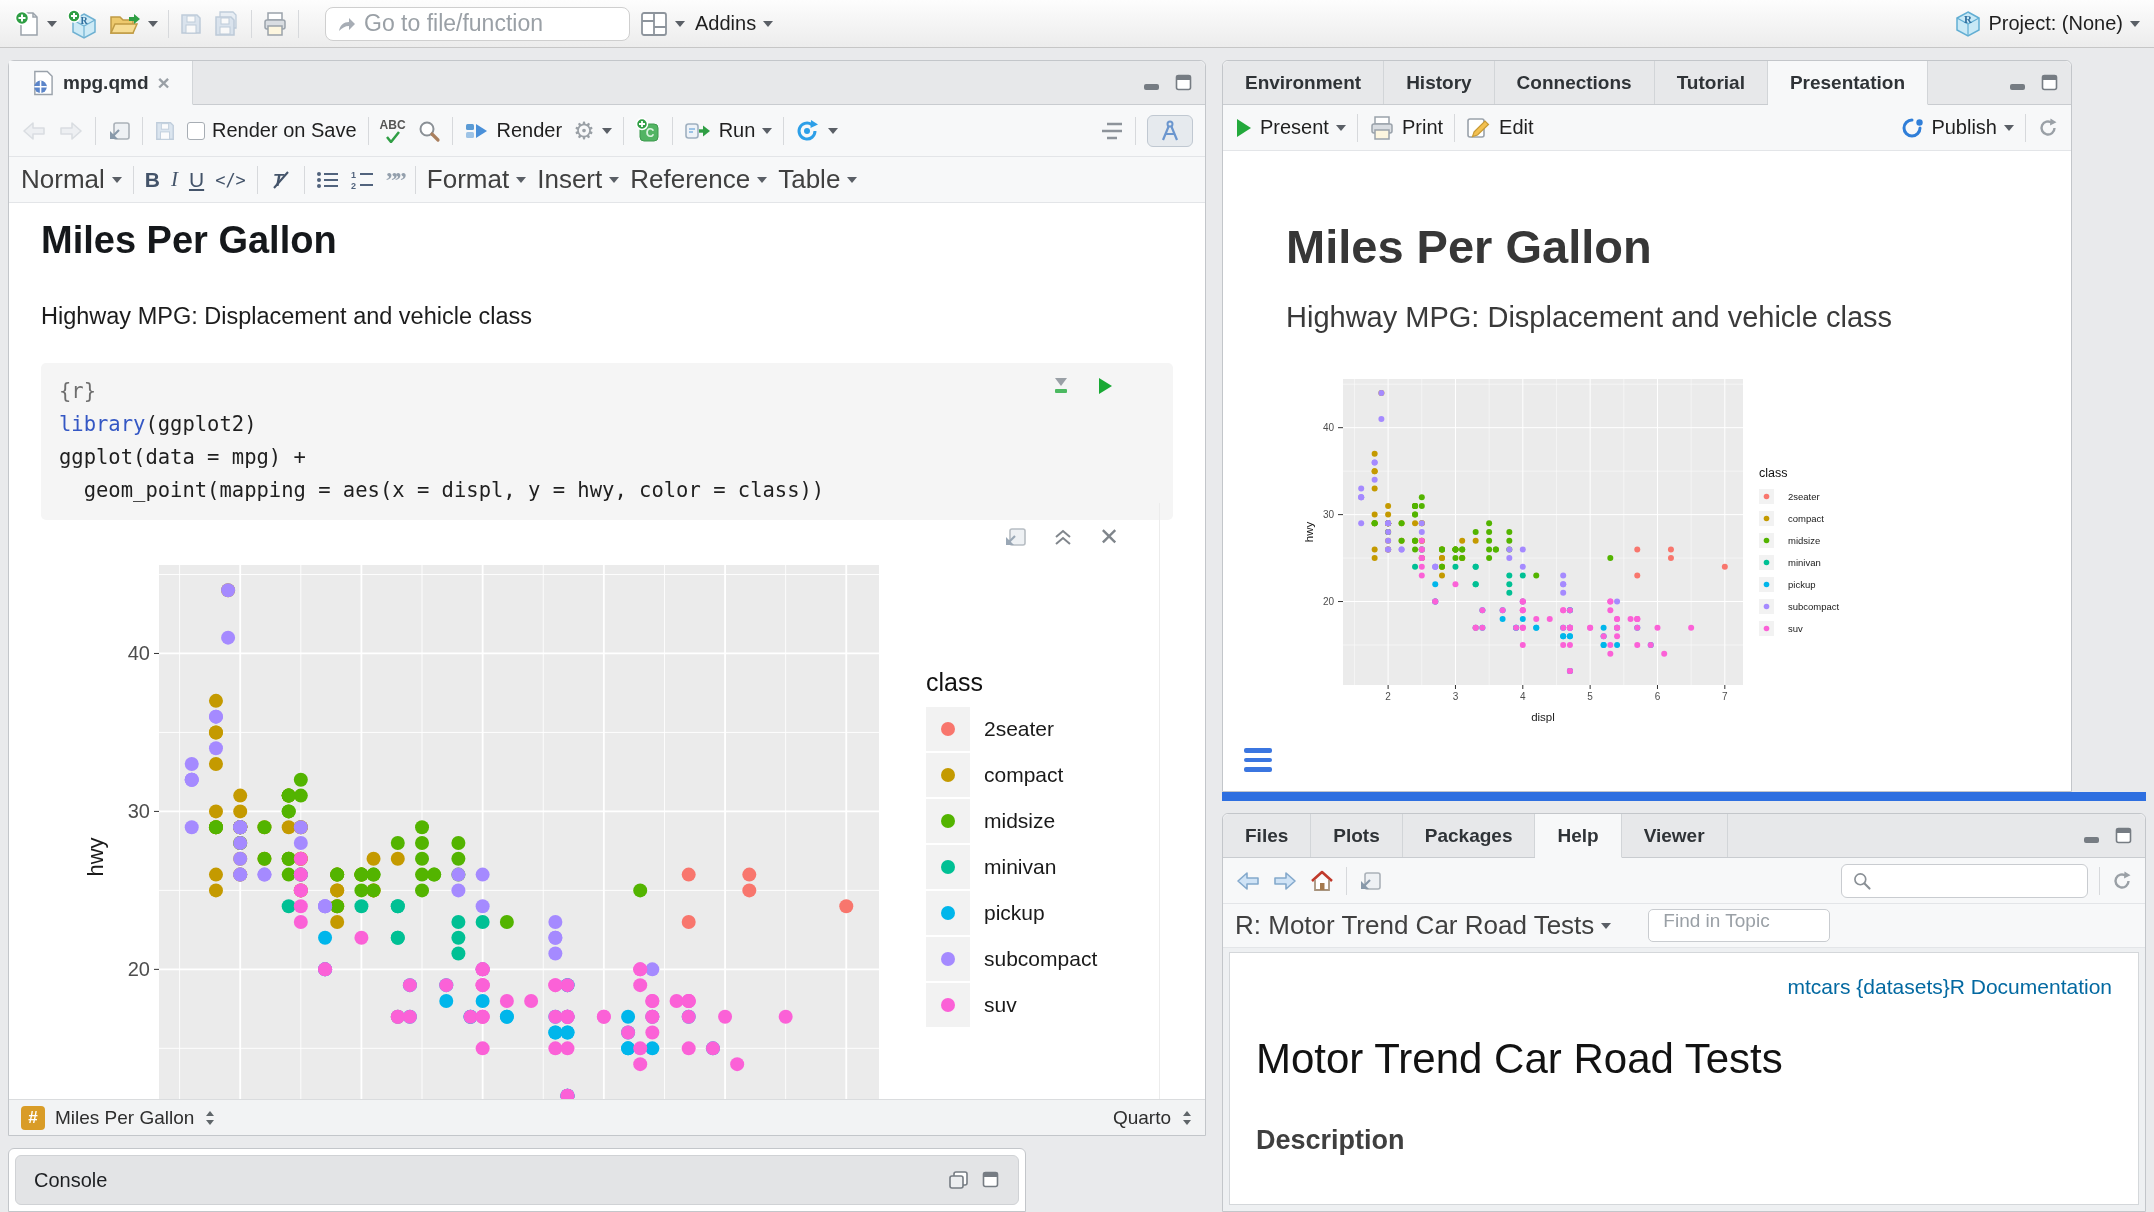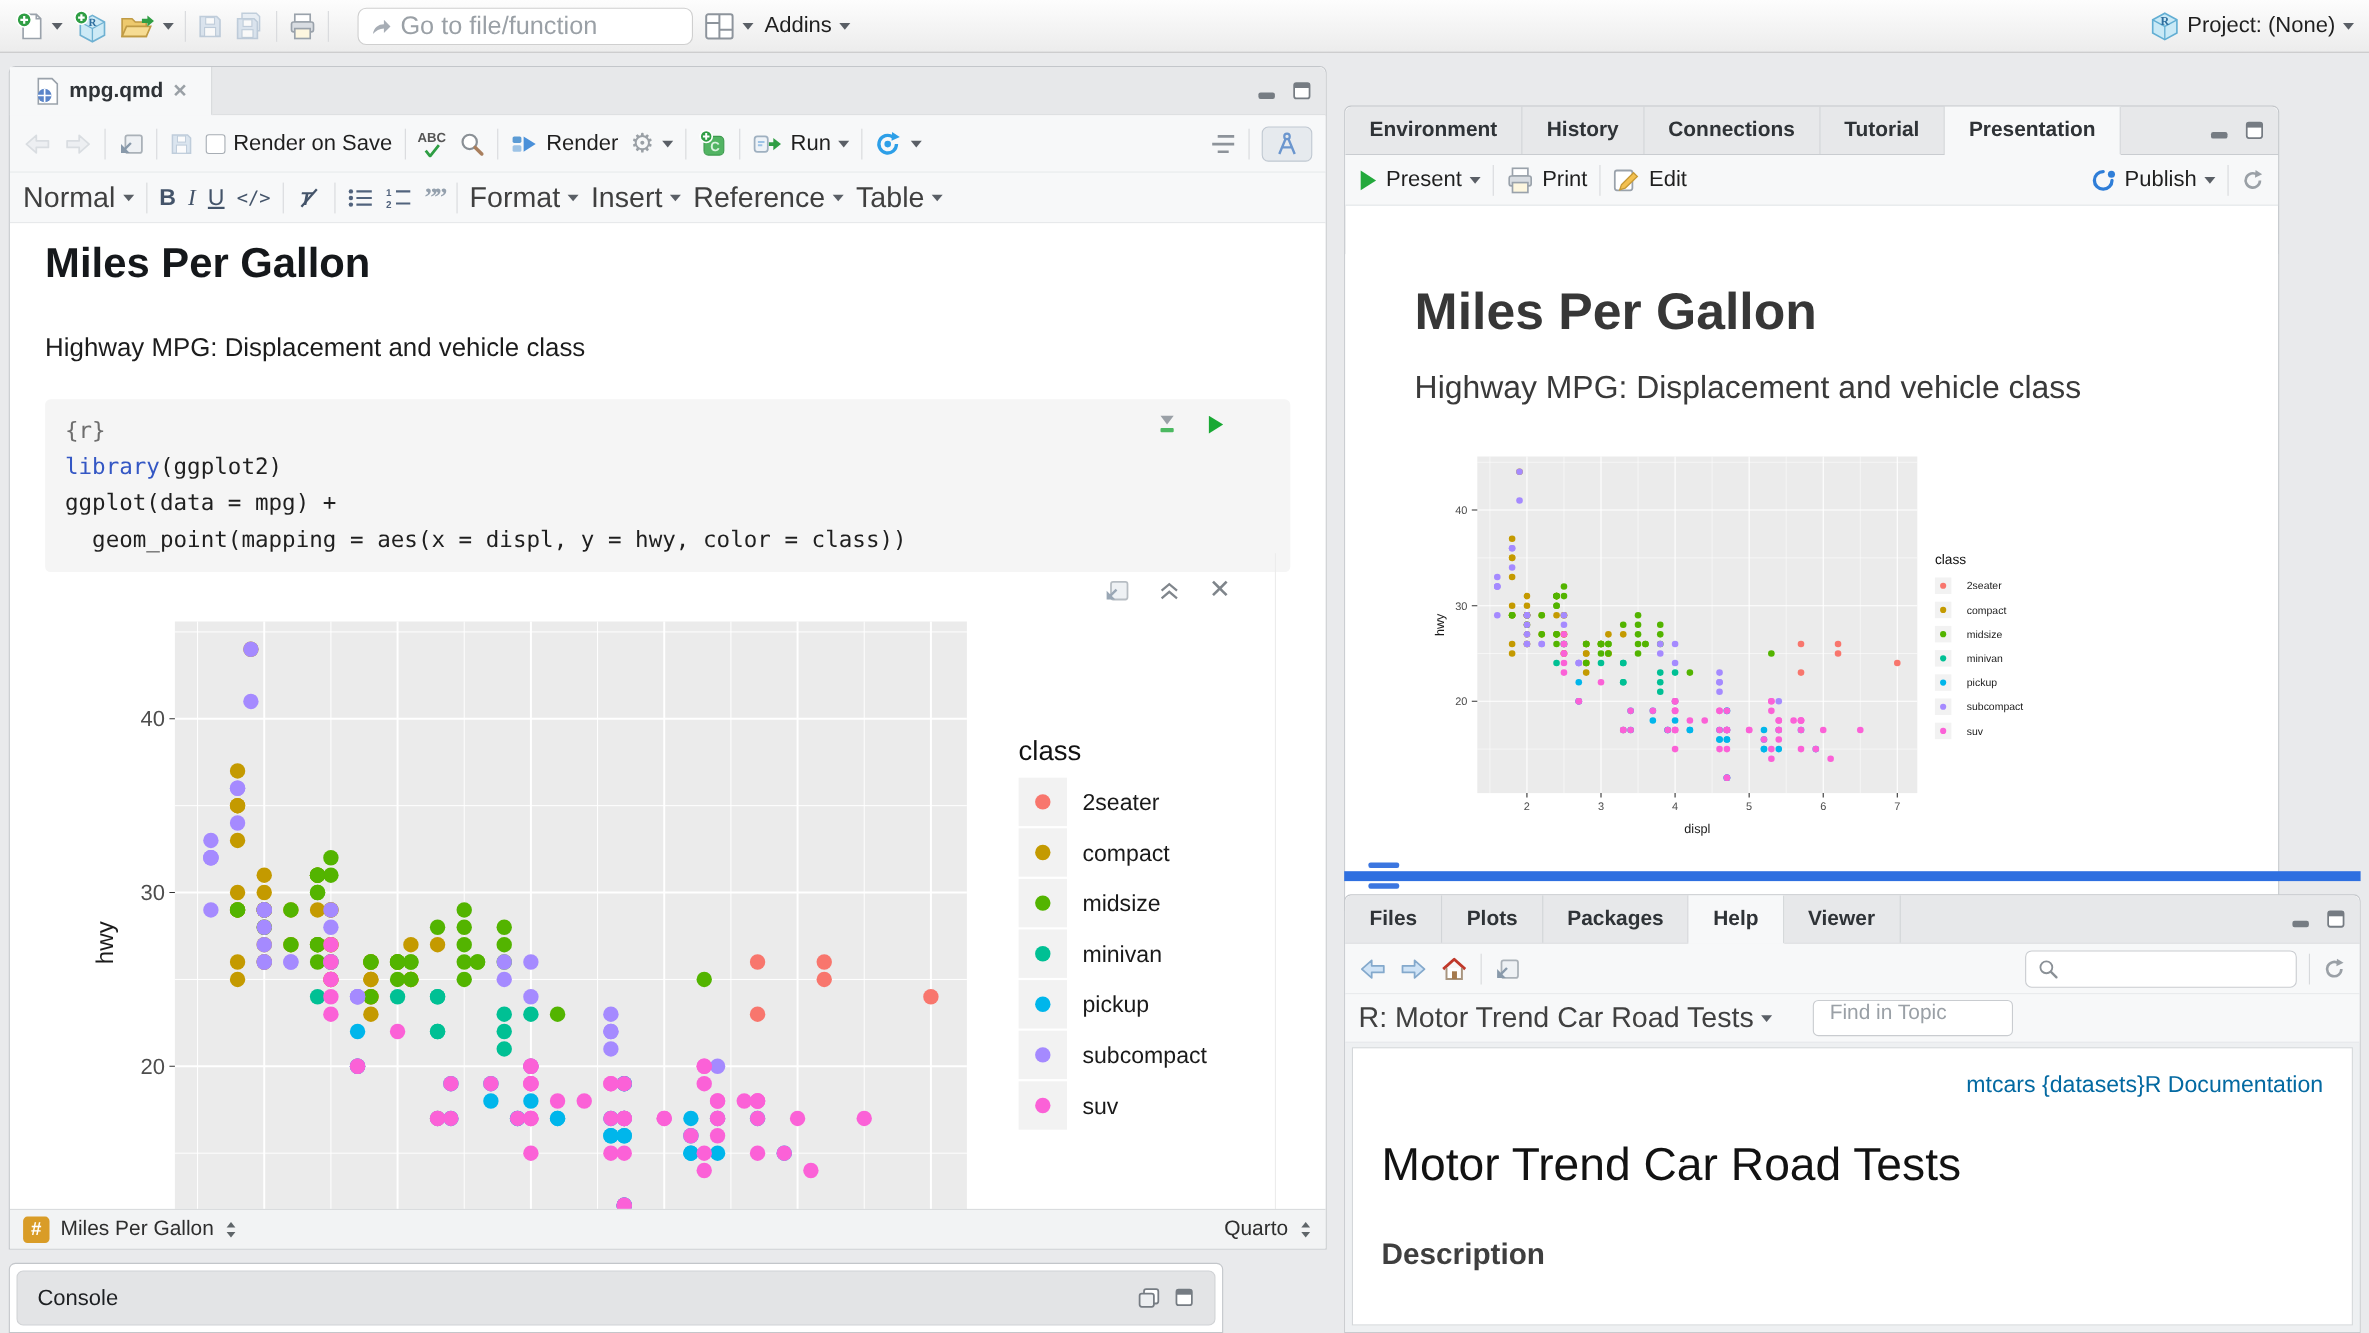--- a/index.html
+++ b/index.html
@@ -28,22 +28,22 @@
   }
   .goto-box input { border:none; outline:none; font-size:23px; color:#333; width:240px; font-family:"Liberation Sans",sans-serif; background:transparent; }
   .goto-box input::placeholder { color:#9aa0a6; }
   .spacer { flex:1 1 auto; }
 
   
   .left-col  { position:absolute; left:8px;    top:60px; width:1198px; bottom:0; }
   .right-col { position:absolute; left:1222px; top:60px; width:924px;  bottom:0; }
   .pane { position:absolute; background:#fff; border:1px solid #c3c6ca; border-radius:6px 6px 0 0; }
   .source-pane  { left:0; top:0;      width:1198px; height:1076px; }
-  .console-pane { left:0; top:1088px; width:1104px; height:64px;padding-left:24px; }
-  .pres-pane    { left:0; top:0;      width:850px;  height:732px;margin-top:36px; }
+  .console-pane { left:0; top:1088px; width:1018px; height:64px;padding-left:24px; }
+  .pres-pane    { left:0; top:0;      width:850px;  height:732px; }
   .blue-splitter{ position:absolute; left:0; top:732px; width:924px; height:9px; background:#2e6fe0; }
   .help-pane    { left:0; top:753px;  width:924px;  height:399px; }
 
   
   .tabbar {
     height:44px; background:#e7e8ea; border-bottom:1px solid #c9ccd0;
     border-radius:6px 6px 0 0; display:flex; align-items:stretch; position:relative;
   }
   .tab {
     display:flex; align-items:center; gap:9px; padding:0 22px;

